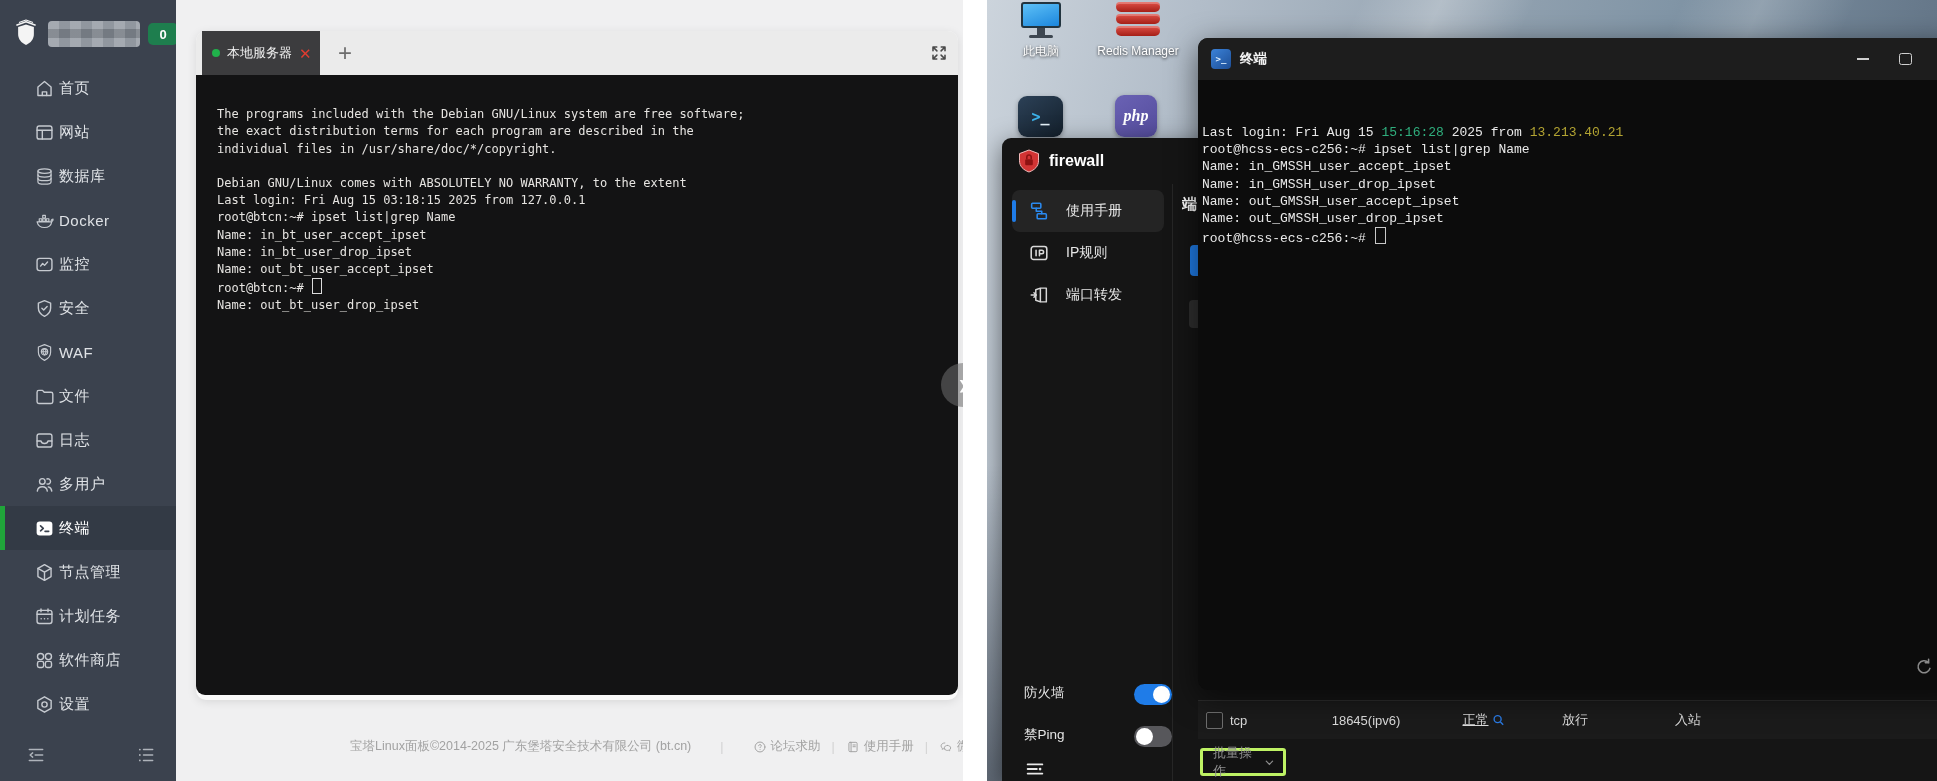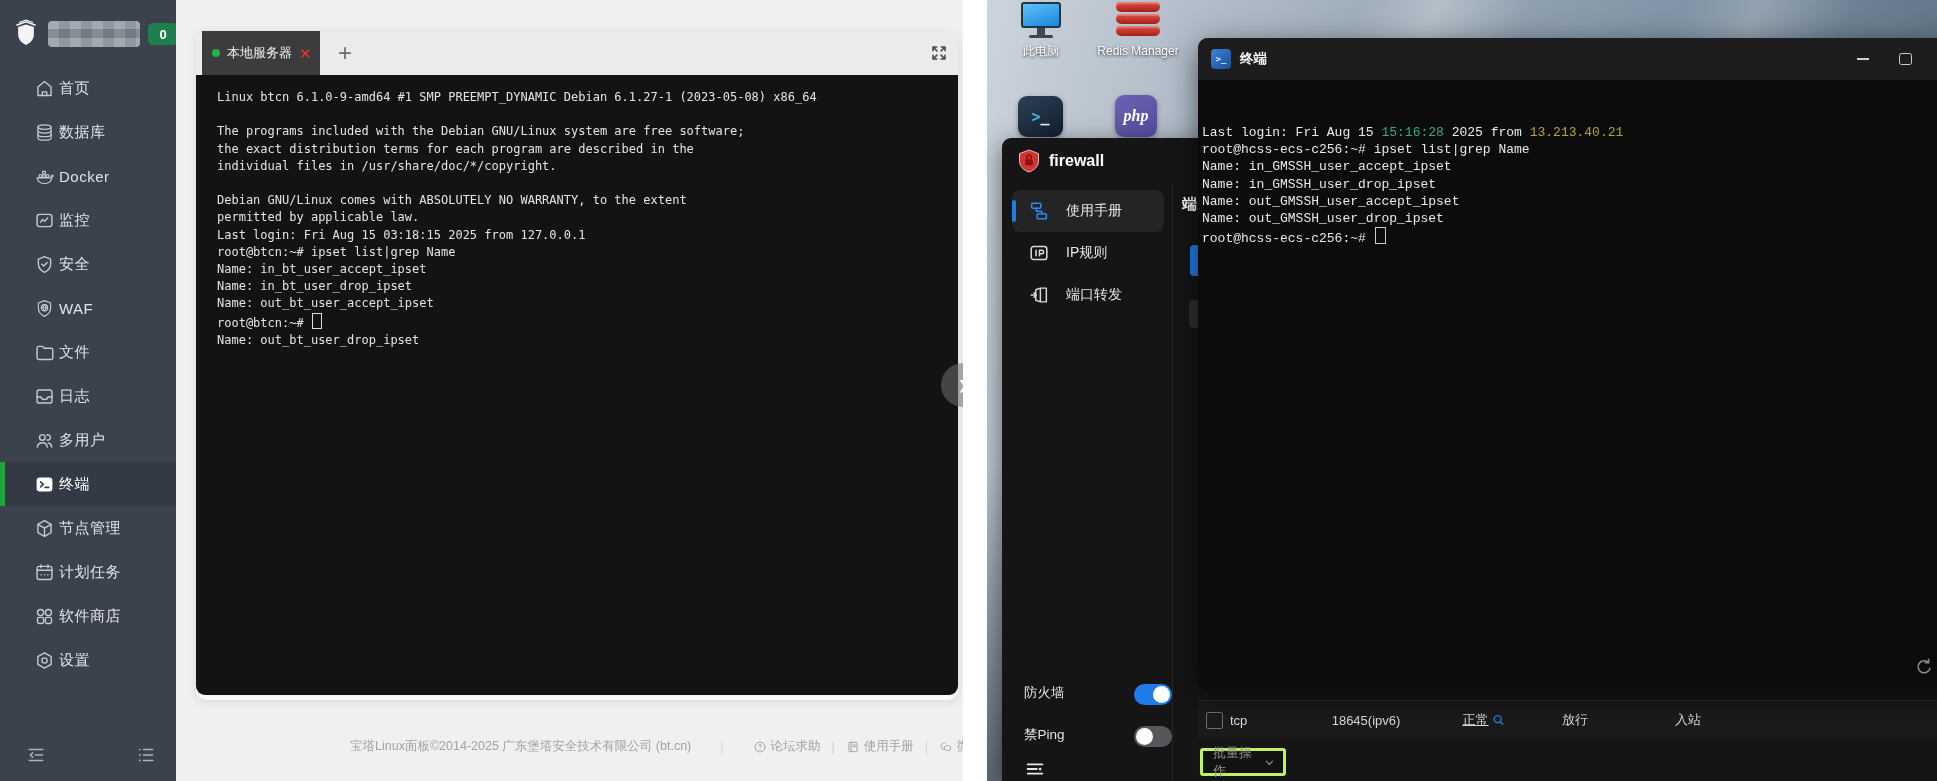--- a/index.html
+++ b/index.html
@@ -164,20 +164,29 @@
           <span class="nav-ic">
             <svg viewBox="0 0 24 24" fill="none" stroke="currentColor" stroke-width="1.6" stroke-linecap="round" stroke-linejoin="round">
               <path d="M4.5 10.2L12 4l7.5 6.2V20h-15z"></path>
               <path d="M9.5 20v-4.2h5V20"></path>
             </svg>
           </span>
           <span class="nav-label">首页</span>
         </div>
         <div class="nav-item">
           <span class="nav-ic">
+            <svg viewBox="0 0 24 24" fill="none" stroke="currentColor" stroke-width="1.6" stroke-linecap="round" stroke-linejoin="round">
+              <rect x="3.5" y="4.5" width="17" height="15" rx="2.5"></rect>
+              <path d="M3.5 9.5h17M9.5 9.5v10"></path>
+            </svg>
+          </span>
+          <span class="nav-label">网站</span>
+        </div>
+        <div class="nav-item">
+          <span class="nav-ic">
             <svg viewBox="0 0 24 24" fill="none" stroke="currentColor" stroke-width="1.4" stroke-linecap="round" stroke-linejoin="round">
               <ellipse cx="12" cy="5.8" rx="7.5" ry="2.6"></ellipse>
               <path d="M4.5 5.8v12.4c0 1.4 3.4 2.6 7.5 2.6s7.5-1.2 7.5-2.6V5.8"></path>
               <path d="M4.5 10c0 1.4 3.4 2.6 7.5 2.6S19.5 11.4 19.5 10M4.5 14.2c0 1.4 3.4 2.6 7.5 2.6s7.5-1.2 7.5-2.6"></path>
             </svg>
           </span>
           <span class="nav-label">数据库</span>
         </div>
         <div class="nav-item">
           <span class="nav-ic">
@@ -325,28 +334,26 @@
           <span class="tab-close">✕</span>
         </div>
         <div class="tab-add">+</div>
         <span class="expand-btn">
           <svg viewBox="0 0 24 24" fill="none" stroke="currentColor" stroke-width="2.1" stroke-linecap="round" stroke-linejoin="round">
             <path d="M9 4H4v5M4 4l5.2 5.2M15 4h5v5M20 4l-5.2 5.2M9 20H4v-5M4 20l5.2-5.2M15 20h5v-5M20 20l-5.2-5.2"></path>
             </svg>
         </span>
       </div>
       <div class="term-screen" id="btTerm">
-          <div class="tl">Linux btcn 6.1.0-9-amd64 #1 SMP PREEMPT_DYNAMIC Debian 6.1.27-1 (2023-05-08) x86_64</div>
           <div class="tl"> </div>
           <div class="tl">The programs included with the Debian GNU/Linux system are free software;</div>
           <div class="tl">the exact distribution terms for each program are described in the</div>
           <div class="tl">individual files in /usr/share/doc/*/copyright.</div>
           <div class="tl"> </div>
           <div class="tl">Debian GNU/Linux comes with ABSOLUTELY NO WARRANTY, to the extent</div>
-          <div class="tl">permitted by applicable law.</div>
           <div class="tl">Last login: Fri Aug 15 03:18:15 2025 from 127.0.0.1</div>
           <div class="tl">root@btcn:~# ipset list|grep Name</div>
           <div class="tl">Name: in_bt_user_accept_ipset</div>
           <div class="tl">Name: in_bt_user_drop_ipset</div>
           <div class="tl">Name: out_bt_user_accept_ipset</div>
           <div class="tl">root@btcn:~# <span class="cursor-box"></span></div>
           <div class="tl">Name: out_bt_user_drop_ipset</div>
         </div>
     </section>
     <div class="drawer-btn">

